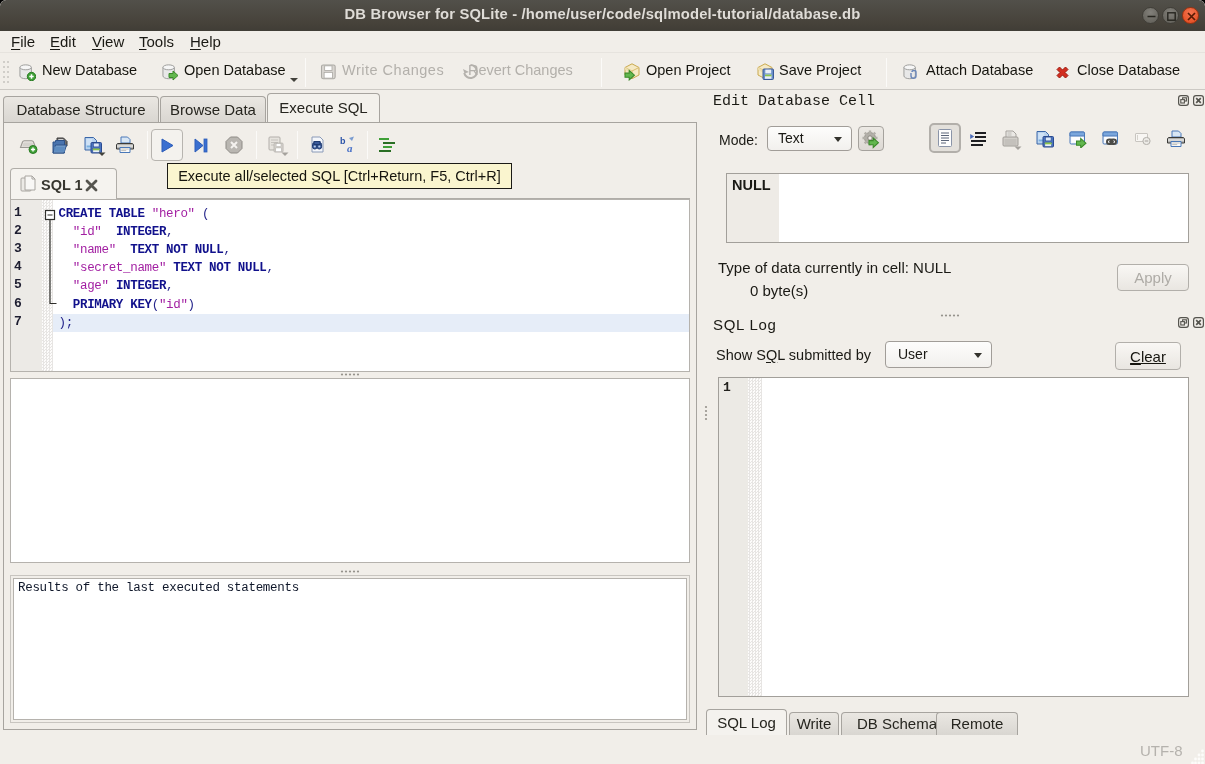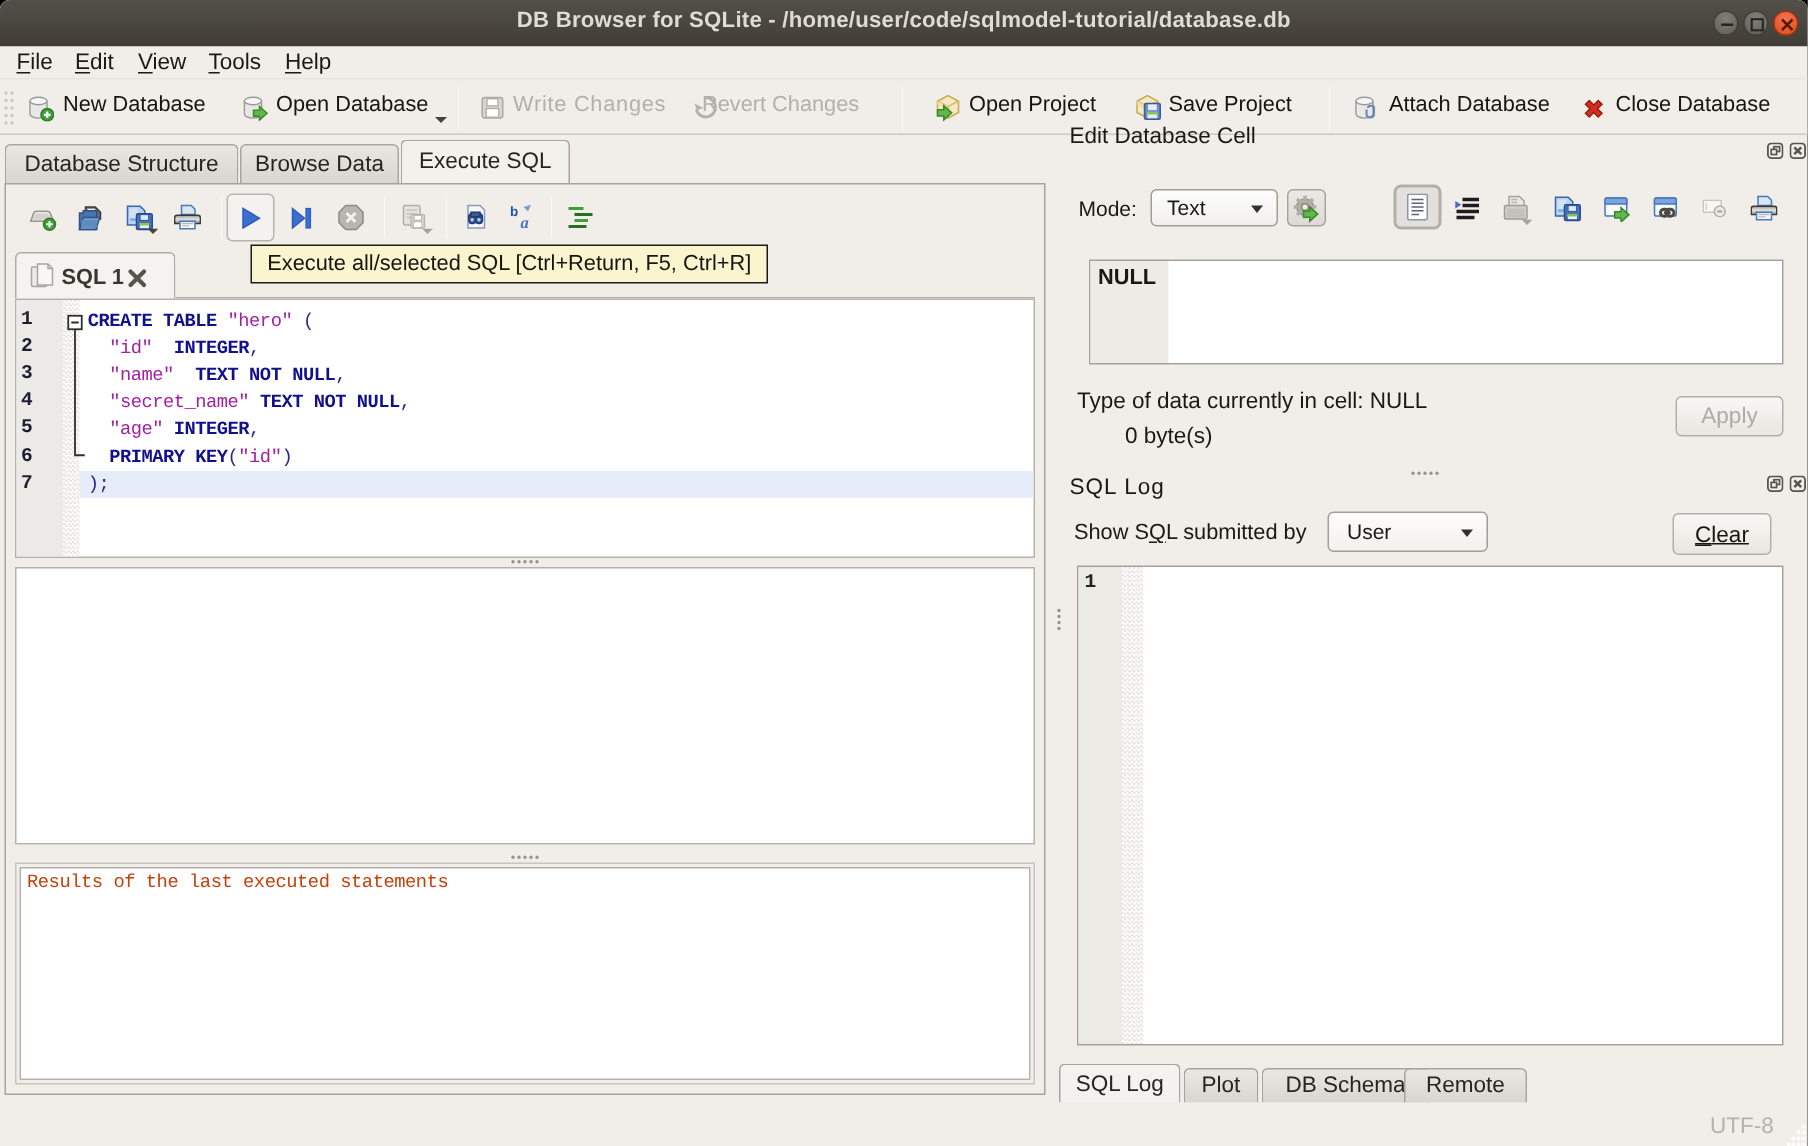--- a/index.html
+++ b/index.html
@@ -326,32 +326,32 @@
         <circle cx="2" cy="1.5" r="1.1"></circle>
         <circle cx="6" cy="1.5" r="1.1"></circle>
         <circle cx="10" cy="1.5" r="1.1"></circle>
         <circle cx="14" cy="1.5" r="1.1"></circle>
         <circle cx="18" cy="1.5" r="1.1"></circle>
       </g>
     </svg>
 
   <div class="abs" style="left:10px;top:575px;width:680px;height:148px;border:1px solid #c8c5c0;"></div>
   <div class="box" style="left:13px;top:578px;width:674px;height:142px;border-color:#b5b2ad;"></div>
-  <div class="abs" style="left:18px;top:581px;font-family:'Liberation Mono',monospace;font-size:12.5px;letter-spacing:-0.3px;color:#c2410c;">Results of the last executed statements</div>
+  <div class="abs" style="left:18px;top:581px;font-family:'Liberation Mono',monospace;font-size:12.5px;letter-spacing:-0.3px;color:#0f172a;">Results of the last executed statements</div>
 
   <svg class="abs" style="left:703.5px;top:405px;" width="4" height="16">
       <g fill="#96938c">
         <circle cx="2" cy="2" r="1.1"></circle>
         <circle cx="2" cy="6" r="1.1"></circle>
         <circle cx="2" cy="10" r="1.1"></circle>
         <circle cx="2" cy="14" r="1.1"></circle>
       </g>
     </svg>
 
-  <div class="docktitle" style="left:713px;top:82px;">Edit Database Cell</div>
+  <div class="docktitle" style="left:713px;top:93px;font-family:Liberation Mono, monospace;">Edit Database Cell</div>
   <svg class="dockbtn" style="left:1178px;top:94.5px;" width="11" height="11">
       <rect x="0.6" y="0.6" width="9.8" height="9.8" rx="2.4" fill="none" stroke="#55544e" stroke-width="1.2"></rect>
       <rect x="4.6" y="2.8" width="3.8" height="3.2" fill="none" stroke="#55544e" stroke-width="1.1"></rect>
       <rect x="2.8" y="4.6" width="3.6" height="3.4" fill="#f1eee9" stroke="#55544e" stroke-width="1.1"></rect>
     </svg>
   <svg class="dockbtn" style="left:1192.5px;top:94.5px;" width="11" height="11">
       <rect x="0.6" y="0.6" width="9.8" height="9.8" rx="2.4" fill="none" stroke="#55544e" stroke-width="1.2"></rect>
       <path d="M3.2 3.2l4.6 4.6M7.8 3.2L3.2 7.8" stroke="#55544e" stroke-width="1.7"></path>
     </svg>
 
@@ -476,21 +476,21 @@
     </div>
   <div class="btn" style="left:1115px;top:342px;width:66px;height:28px;line-height:27px;color:#16150f;text-decoration:underline;"><u style="text-underline-offset:2px;">C</u>lear</div>
 
   <div class="abs" style="left:718px;top:377px;width:471px;height:320px;border:1px solid #a29f9a;background:#fff;">
     <div class="abs" style="left:0;top:0;width:29px;height:318px;background:#eceae5;"></div>
     <div class="abs checker" style="left:29px;top:0;width:14px;height:318px;"></div>
     <div class="abs" style="left:4px;top:2px;font-family:'Liberation Mono',monospace;font-size:13px;font-weight:bold;color:#23221e;">1</div>
   </div>
 
   <div class="tab active" style="left:706px;top:709px;width:81px;height:26px;line-height:25px;background:#f4f2ee;">SQL Log</div>
-  <div class="tab" style="left:789px;top:712px;width:50px;height:23px;line-height:22px;">Plot</div>
+  <div class="tab" style="left:789px;top:712px;width:50px;height:23px;line-height:22px;">Write</div>
   <div class="tab" style="left:841px;top:712px;width:112px;height:23px;line-height:22px;">DB Schema</div>
   <div class="tab" style="left:936px;top:712px;width:82px;height:23px;line-height:22px;">Remote</div>
 
   <div class="abs" style="left:1140px;top:742px;font-size:15px;color:#b5b2ad;">UTF-8</div>
   <svg class="abs" style="left:1191px;top:749px;" width="14" height="15">
     <g fill="#fdfcfa">
         <circle cx="11.5" cy="2" r="1.4"></circle>
         <circle cx="8" cy="6" r="1.4"></circle>
         <circle cx="11.5" cy="6" r="1.4"></circle>
         <circle cx="4.5" cy="10" r="1.4"></circle>

